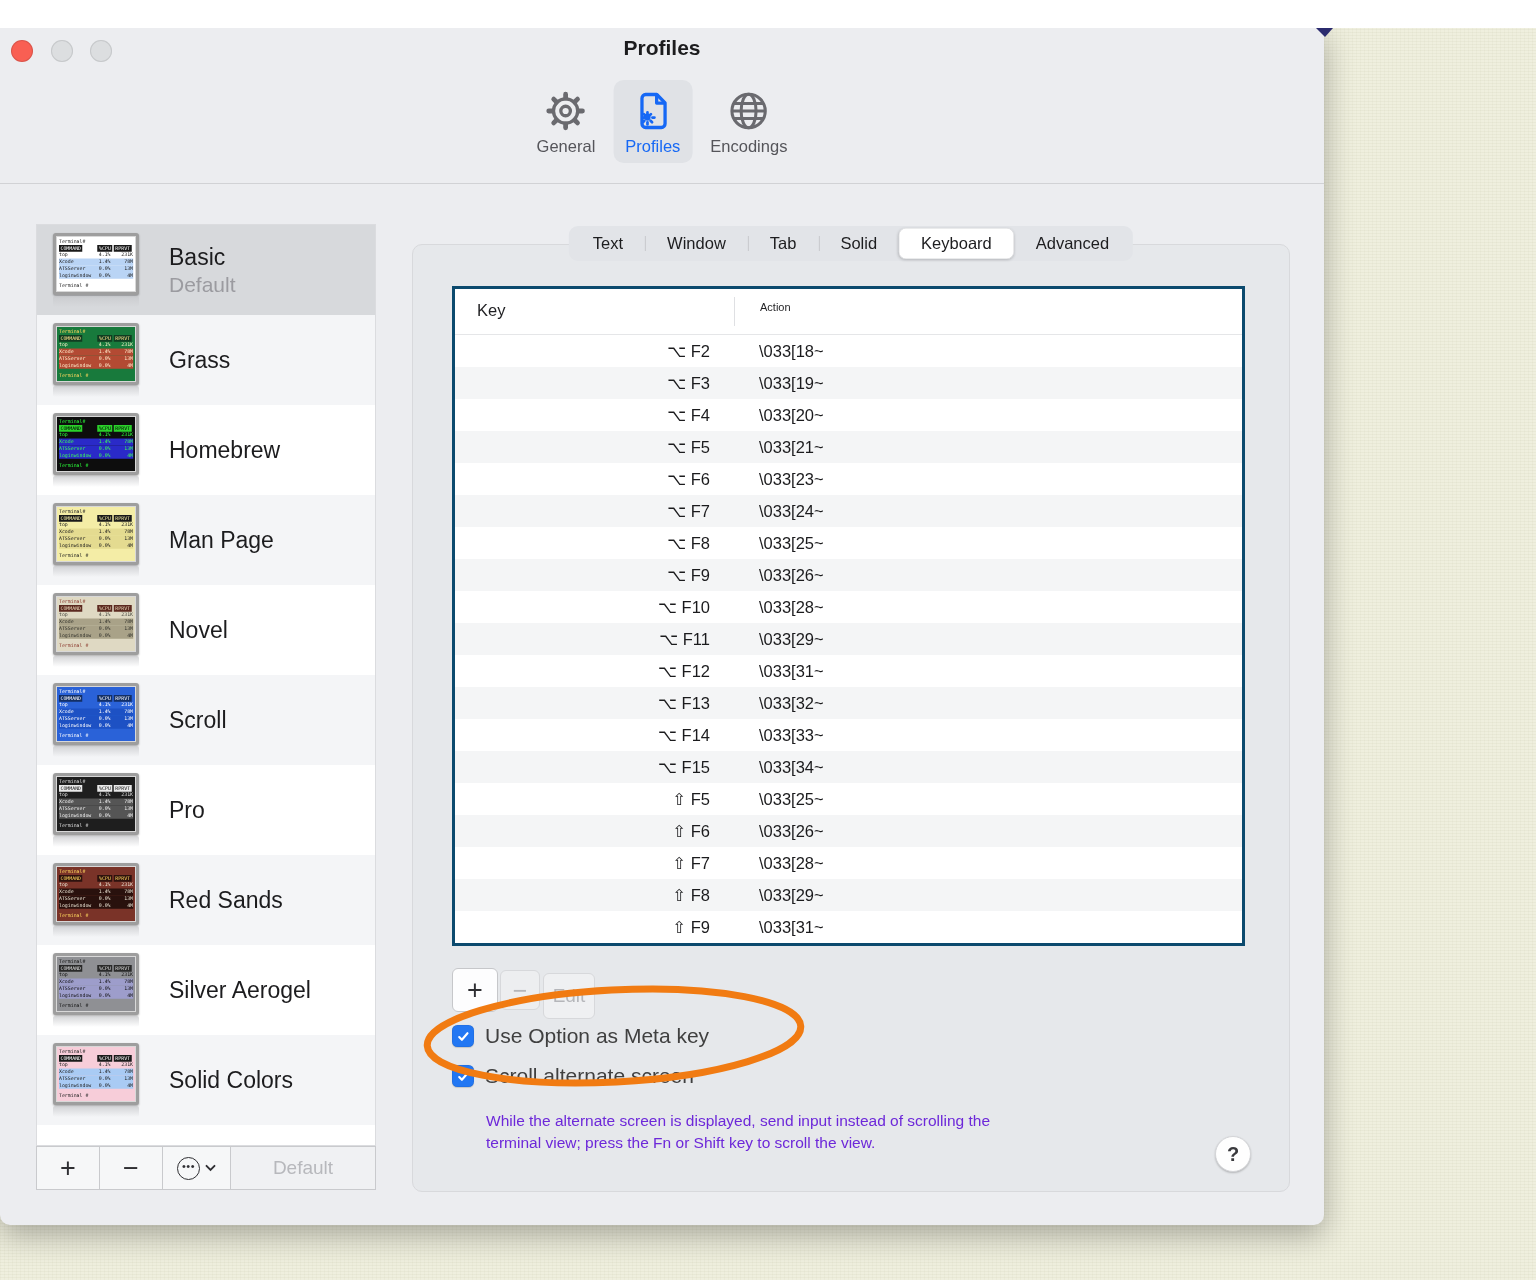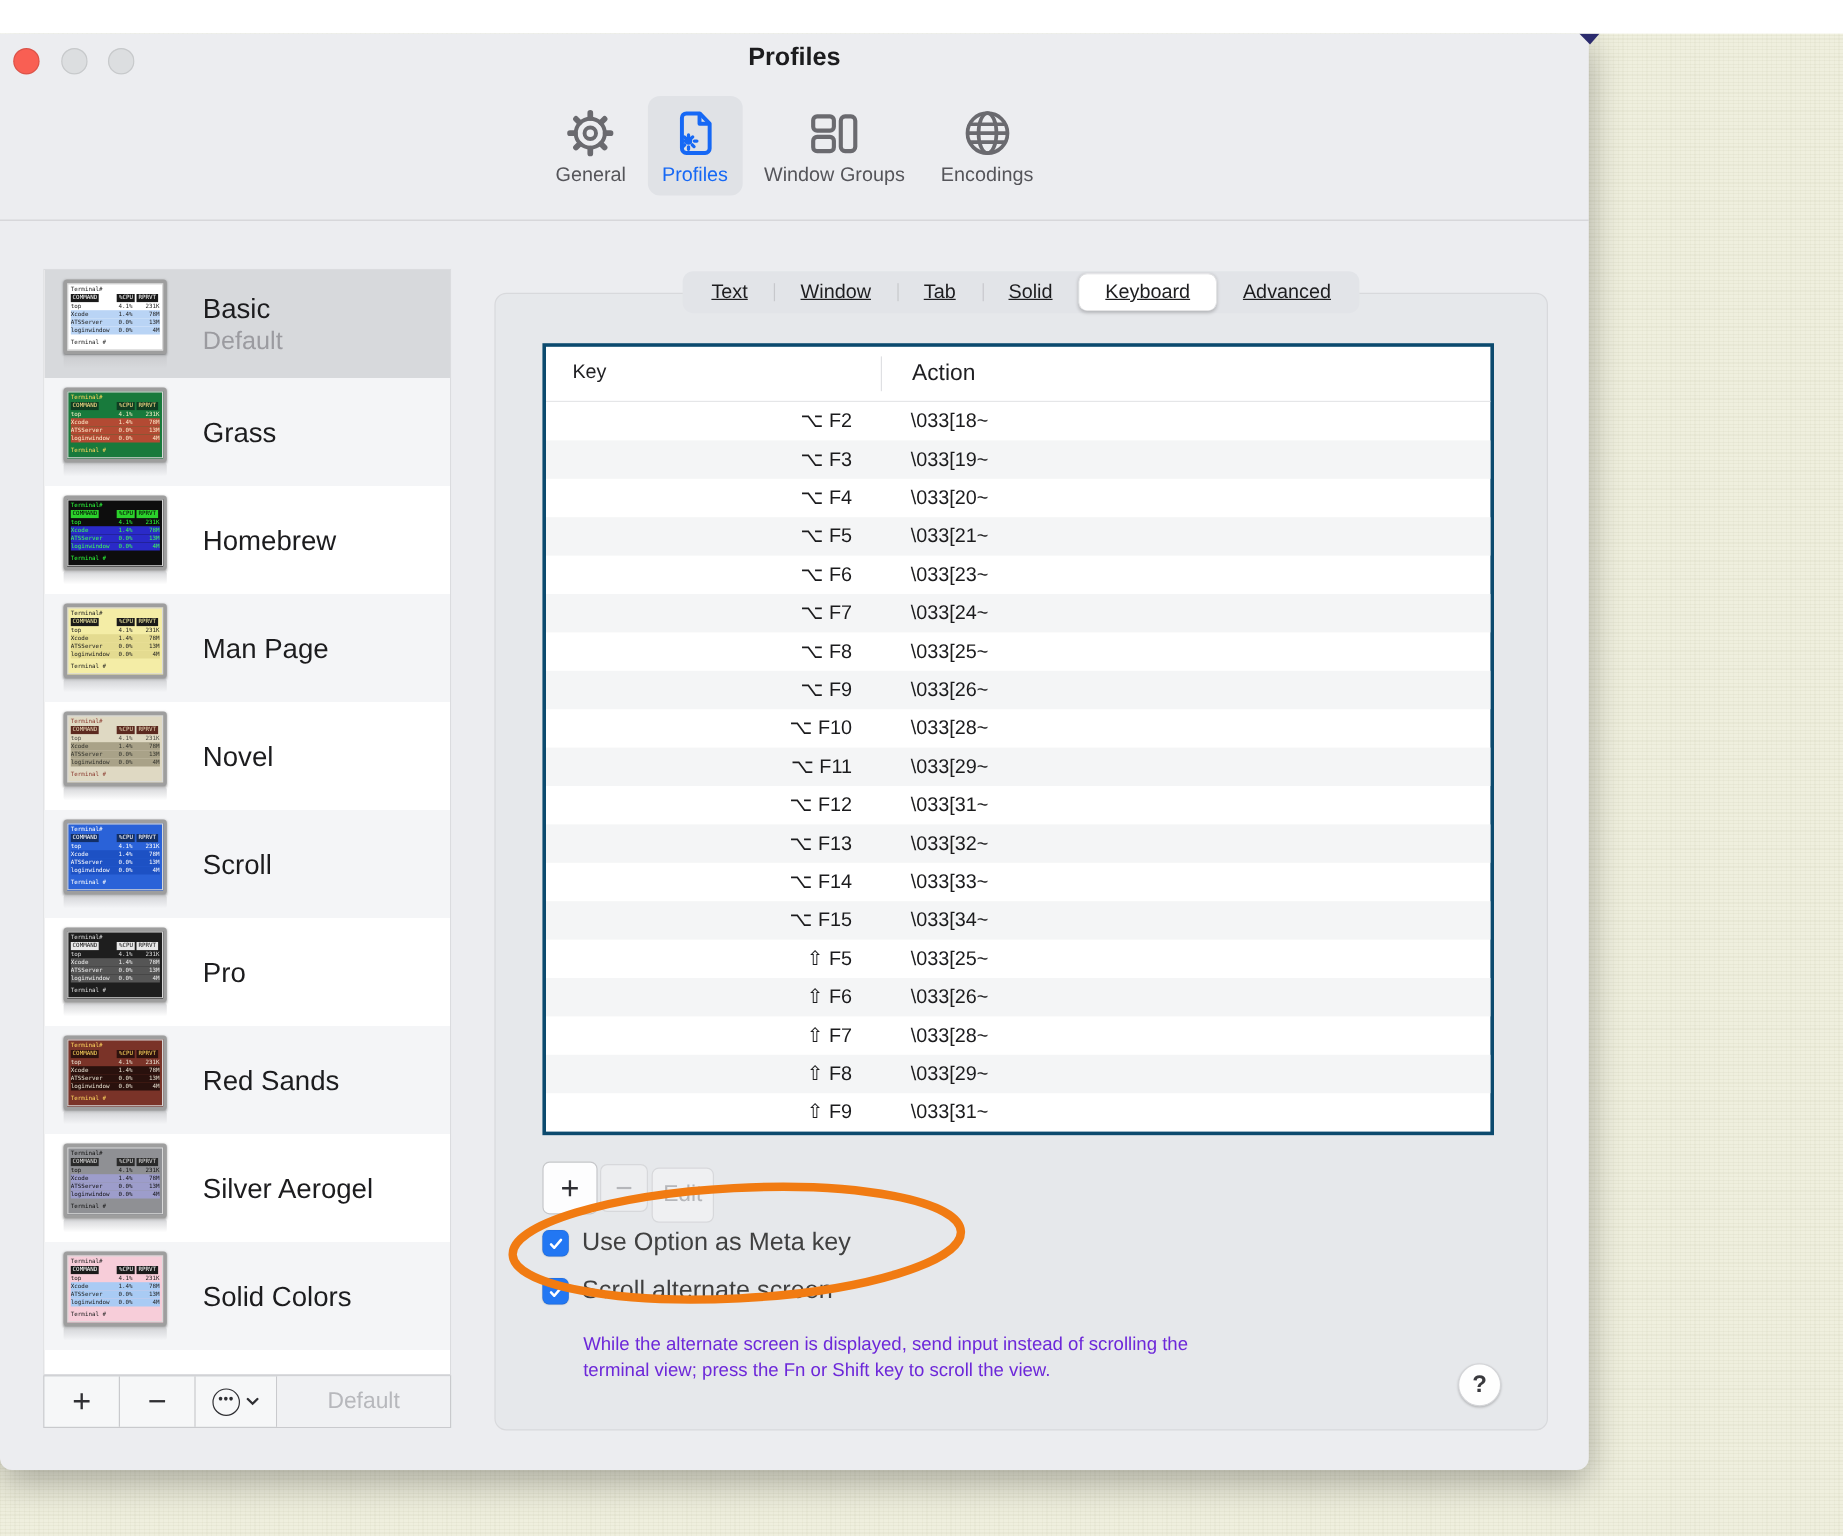--- a/index.html
+++ b/index.html
@@ -77,33 +77,33 @@
   .sb-default { flex:1; border-right:none; background:#F0F1F3; color:#B7B8BC; font-size:19px; }
 
   
   .panel { position:absolute; left:412px; top:216px; width:878px; height:948px;
     background:#E6E8EB; border:1px solid #D8D9DC; border-radius:10px; }
 
   .tabbar { position:absolute; left:851px; top:198px; transform:translateX(-50%);
     display:flex; align-items:center; height:35px; background:#E2E4E8;
     border-radius:9px; padding:0 2px; z-index:5; }
   .seg { position:relative; height:31px; line-height:31px; padding:0 22px;
-    font-size:16.5px; color:#1d1d1f; border-radius:7px; white-space:nowrap;text-decoration:underline; }
+    font-size:16.5px; color:#1d1d1f; border-radius:7px; white-space:nowrap; }
   .seg:not(:first-child):not(.sel)::before { content:""; position:absolute; left:0; top:8px;
     bottom:8px; width:1px; background:#C7C8CC; }
   .seg.sel { background:#fff; box-shadow:0 1px 3px rgba(0,0,0,.2), inset 0 0 0 .5px #D6D7DA; }
   .seg.sel::before { display:none; }
   .seg.sel + .seg::before { display:none; }
 
   .ktable { position:absolute; left:452px; top:258px; width:793px; background:#fff;
     border:3px solid #0c4a6e; z-index:1; }
   .thead { position:relative; height:46px; border-bottom:1px solid #E5E6E8; }
   .th-key { position:absolute; left:22px; top:12px; font-size:16.5px; color:#1f1f22; }
   .th-div { position:absolute; left:279px; top:8px; bottom:8px; width:1px; background:#DFE0E3; }
-  .th-action { position:absolute; left:305px; top:12px; font-size:19px; color:#1f1f22; }
+  .th-action { position:absolute; left:305px; top:12px; font-size:11px; color:#1f1f22; }
   .trow { height:32px; display:flex; align-items:center; font-size:16.5px; color:#1b1b1d; }
   .trow:nth-child(even) { background:#F4F5F6; }
   .trow .k { width:279px; text-align:right; padding-right:24px; }
   .trow .a { padding-left:25px; }
 
   .btn { position:absolute; display:flex; align-items:center; justify-content:center;
     border-radius:6px; z-index:1; }
   .btn-add { left:452px; top:940px; width:46px; height:44px; background:#FDFDFE;
     border:1px solid #C6C7CA; font-size:27px; font-weight:300; color:#2f2f33; }
   .btn-rem { left:500px; top:942px; width:40px; height:40px; background:#EDEEF0;
@@ -162,30 +162,20 @@
                 <g stroke="#1668f5" stroke-width="1.5" stroke-linecap="round">
                   <path d="M9.2 12.8v1.1M9.2 18.2v1.1M6.5 15.6h1.1M11.9 15.6h1.1M7.3 13.7l.8.8M10.9 17.3l.8.8M11.1 13.7l-.8.8M7.5 17.3l-.8.8"></path>
                 </g>
                 <circle cx="9.2" cy="15.6" r="1.7" fill="#1668f5"></circle>
               </svg>
             </span>
             <span class="tb-label">Profiles</span>
           </div>
           <div class="tb-item">
             <span class="tb-icon">
-              <svg width="46" height="46" viewBox="0 0 24 24" fill="none" stroke="#6a6a6f" stroke-width="1.8">
-                <rect x="3" y="4.7" width="9" height="6.2" rx="1.7"></rect>
-                <rect x="3" y="13.6" width="9" height="6.2" rx="1.7"></rect>
-                <rect x="15" y="4.7" width="6.3" height="15.1" rx="1.9"></rect>
-              </svg>
-            </span>
-            <span class="tb-label">Window Groups</span>
-          </div>
-          <div class="tb-item">
-            <span class="tb-icon">
               <svg width="46" height="46" viewBox="0 0 24 24" fill="none" stroke="#6a6a6f" stroke-width="1.6">
                 <circle cx="12" cy="12" r="8.7"></circle>
                 <ellipse cx="12" cy="12" rx="3.9" ry="8.7"></ellipse>
                 <path d="M3.3 12h17.4M4.4 8.1h15.2M4.4 15.9h15.2"></path>
               </svg>
             </span>
             <span class="tb-label">Encodings</span>
           </div>
         </div>
     </div>

